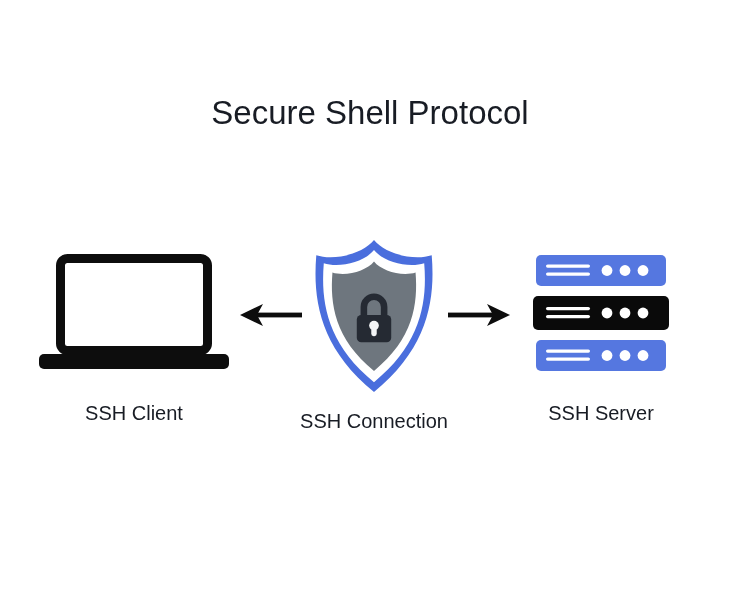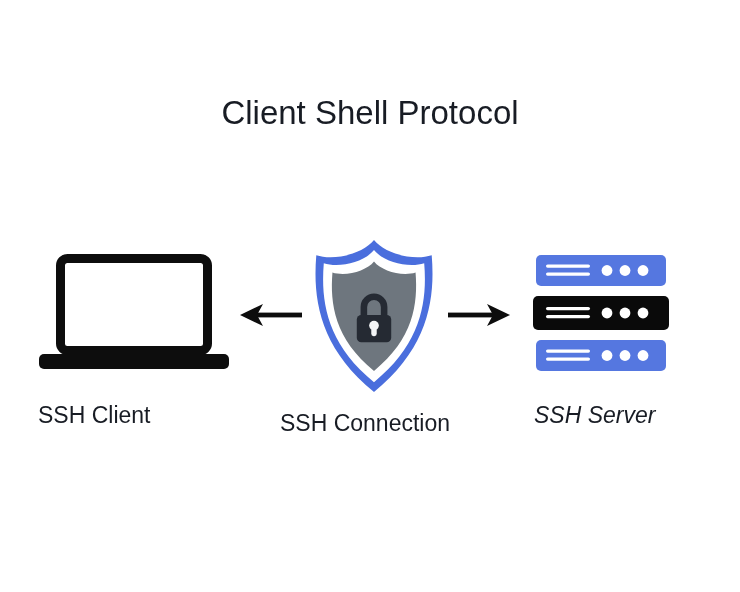--- a/index.html
+++ b/index.html
@@ -23,26 +23,27 @@
   .title{
     position:absolute;left:0;top:94px;width:740px;
     text-align:center;
     font-size:33px;
     font-weight:500;
     color:var(--ink);
   }
   .icon-box{position:absolute;}
   .node-label{
     position:absolute;top:402px;height:26px;
-    font-size:23px;
+    text-align:center;
+    font-size:20px;
     color:var(--ink);
   }
   .label-client{left:38px;width:192px;}
   .label-connection{left:280px;width:188px;margin-top:8px;}
-  .label-server{left:534px;width:134px;font-style:italic;}
+  .label-server{left:534px;width:134px;}
 
   
   .laptop-screen{fill:#ffffff;stroke:#0d0d0d;stroke-width:9;}
   .laptop-base{fill:#0d0d0d;}
   .shield-outer{fill:var(--shield-blue);}
   .shield-mid{fill:#ffffff;}
   .shield-inner{fill:var(--shield-gray);}
   .lock-part{fill:var(--lock-ink);}
   .lock-shackle{fill:none;stroke:var(--lock-ink);stroke-width:6.5;}
   .lock-keyhole{fill:#f3f4f6;}
@@ -50,21 +51,21 @@
   .srv-blue{fill:var(--server-blue);}
   .srv-black{fill:#0a0a0a;}
   .srv-line{fill:#ffffff;}
   .srv-dot{fill:#ffffff;}
 </style>
 </head>
 <body>
 
 <div class="stage">
 
-  <div class="title">Client Shell Protocol</div>
+  <div class="title">Secure Shell Protocol</div>
 
   <div class="icon-box" style="left:38px;top:252px;width:192px;height:122px;">
     <svg width="192" height="122" viewBox="0 0 192 122">
       <rect class="laptop-screen" x="22.5" y="6.5" width="147" height="92" rx="7"></rect>
       <rect class="laptop-base" x="1" y="102" width="190" height="15" rx="5"></rect>
     </svg>
   </div>
 
   <div class="icon-box" style="left:240px;top:302px;width:62px;height:26px;">
     <svg width="62" height="26" viewBox="0 0 62 26">

